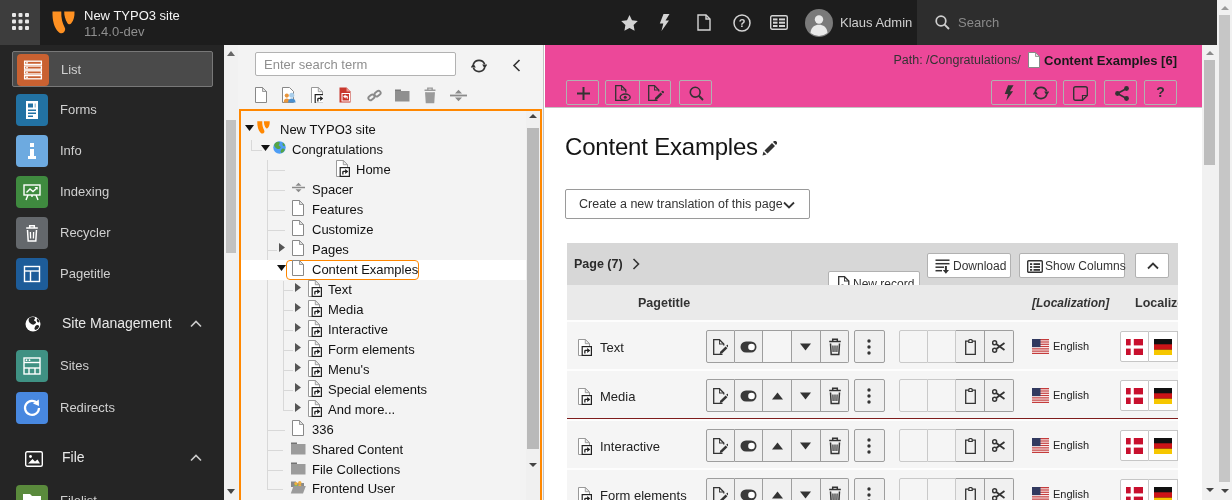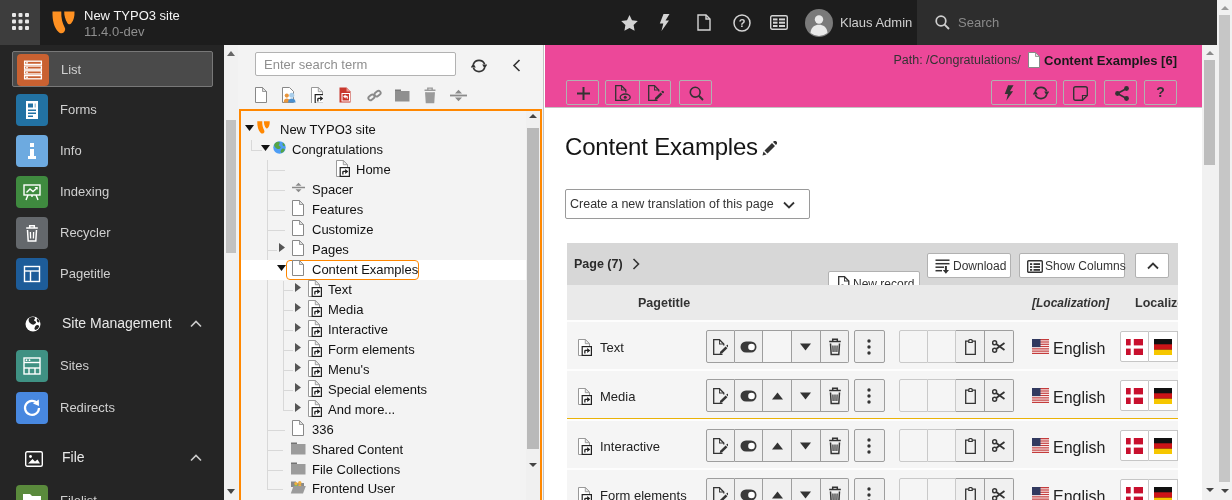--- a/index.html
+++ b/index.html
@@ -29,36 +29,36 @@
 .trow { position:absolute; left:0; width:299px; height:20px; font-size:13px; color:#111; }
 .trow .tlab { position:absolute; top:0; height:20px; line-height:20px; }
 
 #main { position:absolute; left:545px; top:45px; width:657px; height:455px; background:#fff; }
 #docheader { position:absolute; left:0; top:0; width:657px; height:63px; background:#ec4899; border-bottom:1px solid #c3c3c3; }
 .btn { position:absolute; border:1px solid #b1b1b1; border-radius:2px; background:transparent; }
 .btn-w { background:#fff; }
 h1 { position:absolute; left:20px; top:88px; font-size:24px; font-weight:400; color:#151515; letter-spacing:-0.2px; white-space:nowrap; }
 #transbtn { position:absolute; left:20px; top:144px; width:245px; height:30px; border:1px solid #9a9a9a; border-radius:2px; background:#fff; font-size:12.5px; color:#333; line-height:28px; white-space:nowrap; }
 
-#panel { position:absolute; left:22px; top:198px; width:611px; height:257px; background:#eab308; }
+#panel { position:absolute; left:22px; top:198px; width:611px; height:257px; background:#7f1d1d; }
 #panelhead { position:absolute; left:0; top:0; width:611px; height:42px; background:#d7d7d7; }
 #colhead { position:absolute; left:0; top:42px; width:611px; height:37px; background:#eaeaea; font-size:12.5px; font-weight:bold; color:#333; overflow:hidden; } #colhead span { white-space:nowrap; }
 .row { position:absolute; left:0; width:611px; height:49px; background:#f5f5f5; border-top:2px solid #fdfdfd; }
 .r-t { position:absolute; left:33px; top:18px; font-size:13px; color:#222; }
 .g1 { position:absolute; left:139px; top:8px; height:33px; display:flex; }
 .g2 { position:absolute; left:332px; top:8px; height:33px; display:flex; }
 .g1 > div, .g2 > div { width:28.7px; height:33px; border:1px solid #9e9e9e; border-left:none; background:#f0f0f0; display:flex; align-items:center; justify-content:center; }
 .g1 > div:first-child, .g2 > div:first-child { border-left:1px solid #9e9e9e; border-radius:2px 0 0 2px; }
 .g1 > div:last-child, .g2 > div:last-child { border-radius:0 2px 2px 0; }
 .bcell { background:#f5f5f5 !important; } .bcell2 { background:#f5f5f5 !important; border-color:#c9c9c9 !important; } .dotbtn { position:absolute; left:286.5px; top:8px; width:31px; height:33px; border:1px solid #9e9e9e; border-radius:2px; background:#f0f0f0; display:flex; align-items:center; justify-content:center; }
 .locbox { position:absolute; left:553px; top:9px; width:58px; height:31px; display:flex; }
 .locbox > div { width:29px; height:31px; border:1px solid #c6c6c6; border-left:none; background:#fff; display:flex; align-items:center; justify-content:center; }
 .locbox > div:first-child { border-left:1px solid #c6c6c6; border-radius:2px 0 0 2px; }
 .usflag { position:absolute; left:465px; top:17px; } .usflag { height:15px !important; }
-.engl { position:absolute; left:486px; top:18px; font-size:16px; color:#222; }
+.engl { position:absolute; left:486px; top:18px; font-size:11px; color:#222; }
 </style>
 </head>
 <body>
 <svg width="0" height="0" style="position:absolute">
   <defs>
     <g id="i-trash">
       <path fill="none" stroke="#fff" stroke-width="1.5" d="M1.2,3.5 L12.8,3.5 M4.7,3.2 L4.7,1.2 L9.3,1.2 L9.3,3.2"></path>
       <path fill="none" stroke="#fff" stroke-width="1.5" d="M2.5,5.5 L3.2,16.5 L10.8,16.5 L11.5,5.5"></path>
       <line x1="5.4" y1="7.5" x2="5.6" y2="14" stroke="#fff" stroke-width="1.3"></line>
       <line x1="8.6" y1="7.5" x2="8.4" y2="14" stroke="#fff" stroke-width="1.3"></line>
@@ -657,21 +657,21 @@
     </div>
     <div class="btn" style="left:599px;top:35px;width:33px;height:25px;">
       <div style="width:100%;text-align:center;font-size:14px;font-weight:bold;color:#333;line-height:23px;">?</div>
     </div>
   </div>
   <h1>Content Examples</h1>
   <svg class="abs" style="left:217px;top:96px" width="15" height="15" viewBox="0 0 15 15">
       <path fill="#333" d="M0.5,14.5 L1.5,10.5 L4.5,13.5 Z M2.5,9.5 L10,2 L13,5 L5.5,12.5 Z M11,1 L12.2,-0.2 Q13,-0.8 13.9,0.1 L14.9,1.1 Q15.8,2 15,2.8 L14,4 Z"></path>
     </svg>
   <div id="transbtn">
-    <span style="margin-left:4px;">Create a new translation of this page</span>
+    <span style="margin-left:13px;">Create a new translation of this page</span>
     <svg width="12" height="8" viewBox="0 0 12 8" style="position:absolute;left:217px;top:11px">
         <path d="M1,1.5 L6,6.5 L11,1.5" fill="none" stroke="#333" stroke-width="1.8"></path>
       </svg>
   </div>
   <div id="panel">
     <div id="panelhead">
       <div class="abs" style="left:7px;top:14px;font-size:12.5px;font-weight:bold;color:#2b2b2b;">Page (7)</div>
       <svg class="abs" style="left:65px;top:15px" width="8" height="12" viewBox="0 0 8 12">
           <path d="M1.5,1 L6.5,6 L1.5,11" fill="none" stroke="#333" stroke-width="1.6"></path>
         </svg>

